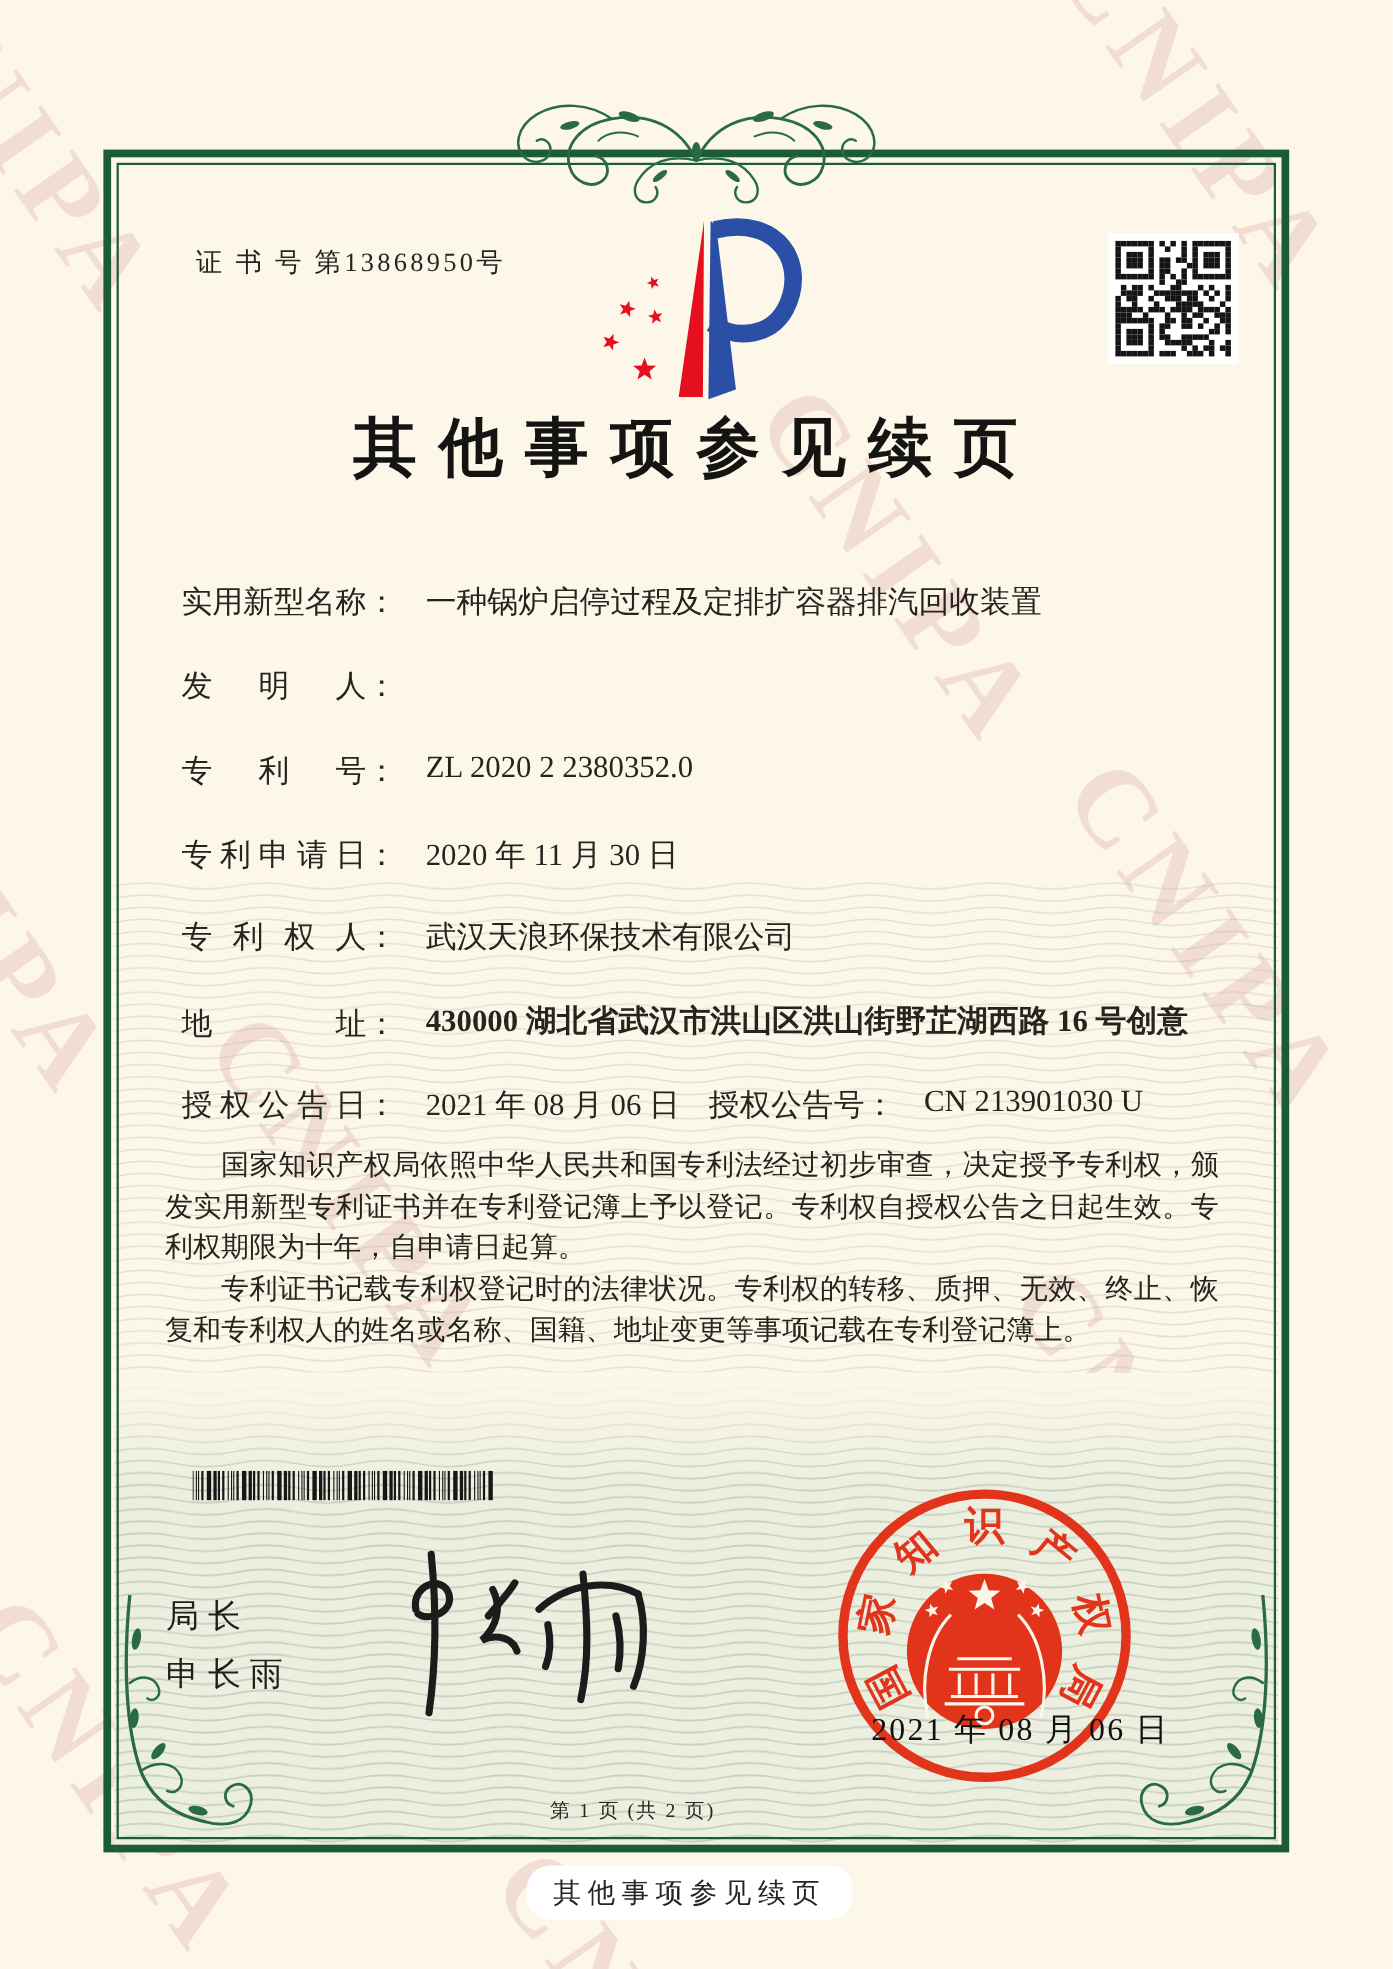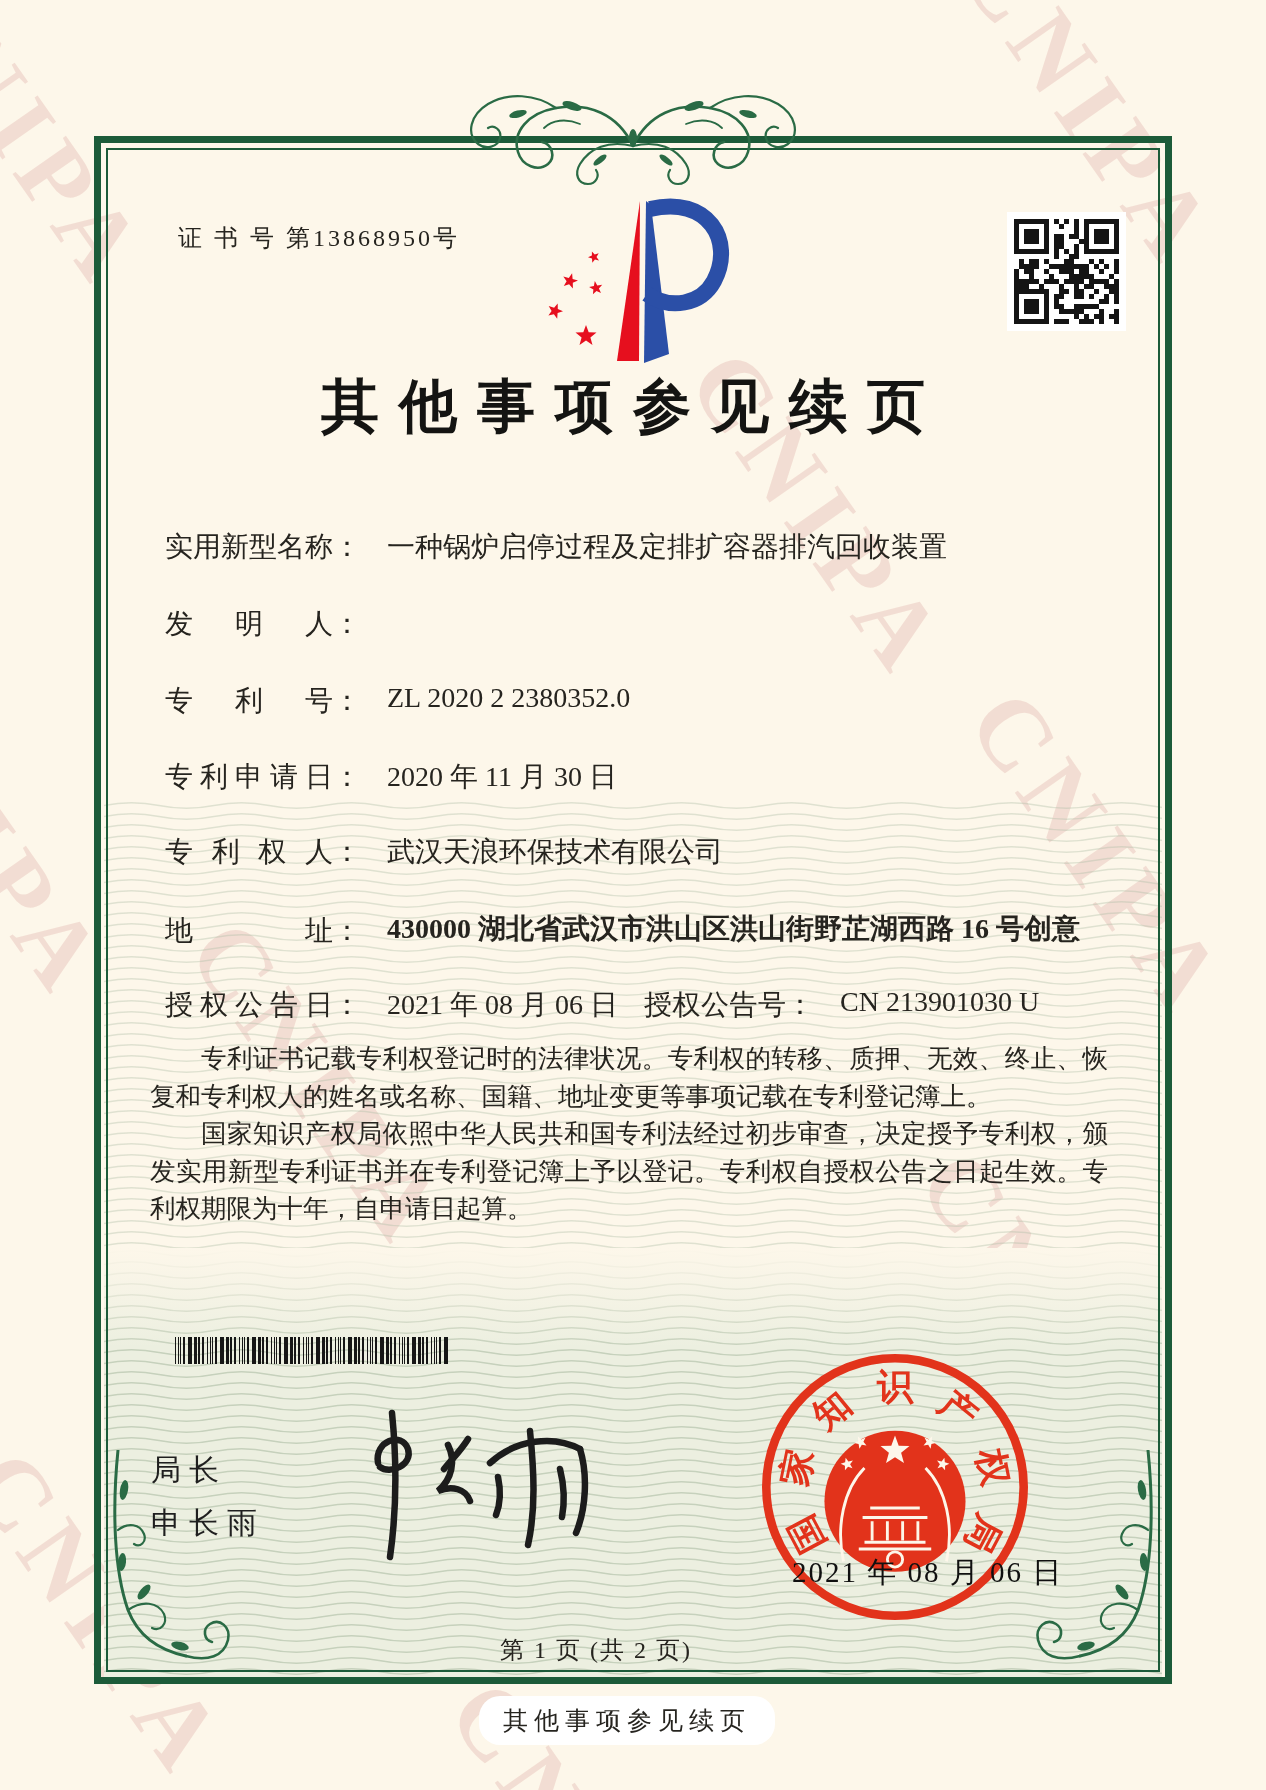--- a/index.html
+++ b/index.html
@@ -35,21 +35,21 @@
   .bodytext p{margin:0; text-indent:2em;}
   .wave{position:absolute; left:104px; width:1058px; pointer-events:none;}
   .fade{position:absolute; left:104px; top:1248px; width:1058px; height:100px;
     background:linear-gradient(#fdf7ea, rgba(253,247,234,0)); pointer-events:none;}
   .barcode{position:absolute; left:175px; top:1337px;}
   .officer{position:absolute; left:151px; top:1443px; font-size:30px; letter-spacing:8px;
     line-height:53px; font-family:"Liberation Sans","DejaVu Sans",sans-serif; color:#1f1f1f;}
   .sig{position:absolute; left:348px; top:1405px;}
   .seal{position:absolute; left:752px; top:1344px;}
   .sealdate{position:absolute; left:792px; top:1553px; font-size:29px; letter-spacing:2px; color:#101010;}
-  .pageinfo{position:absolute; left:500px; top:1634px; font-size:24px; letter-spacing:2px;}
+  .pageinfo{position:absolute; left:500px; top:1634px; font-size:18px; letter-spacing:2px;}
   .contnote{position:absolute; left:479px; top:1696px; background:#ffffff;
     padding:8px 24px; font-size:25px; letter-spacing:6px;border-radius:21px;}
 </style>
 </head>
 <body>
 
 <div class="page">
 
   <div class="wm" style="left:-40px; top:-60px;">CNIPA</div>
   <div class="wm" style="left:1030px; top:-80px;">CNIPA</div>
@@ -460,22 +460,22 @@
           <span>公</span>
           <span>告</span>
           <span>号</span>
         </span>
         <span class="fcolon">：</span>
       <span class="fvalue">CN 213901030 U</span>
     </span>
   </div>
 
   <div class="bodytext">
+    <p>国家知识产权局依照中华人民共和国专利法经过初步审查，决定授予专利权，颁发实用新型专利证书并在专利登记簿上予以登记。专利权自授权公告之日起生效。专利权期限为十年，自申请日起算。</p>
     <p>专利证书记载专利权登记时的法律状况。专利权的转移、质押、无效、终止、恢复和专利权人的姓名或名称、国籍、地址变更等事项记载在专利登记簿上。</p>
-    <p>国家知识产权局依照中华人民共和国专利法经过初步审查，决定授予专利权，颁发实用新型专利证书并在专利登记簿上予以登记。专利权自授权公告之日起生效。专利权期限为十年，自申请日起算。</p>
   </div>
 
   <svg class="barcode" id="bcsvg" width="280" height="27">
       <rect x="0" y="0" width="1" height="27" fill="#161616"></rect>
       <rect x="3" y="0" width="1" height="27" fill="#161616"></rect>
       <rect x="5" y="0" width="1" height="27" fill="#161616"></rect>
       <rect x="8" y="0" width="2" height="27" fill="#161616"></rect>
       <rect x="13" y="0" width="4" height="27" fill="#161616"></rect>
       <rect x="19" y="0" width="3" height="27" fill="#161616"></rect>
       <rect x="23" y="0" width="2" height="27" fill="#161616"></rect>

